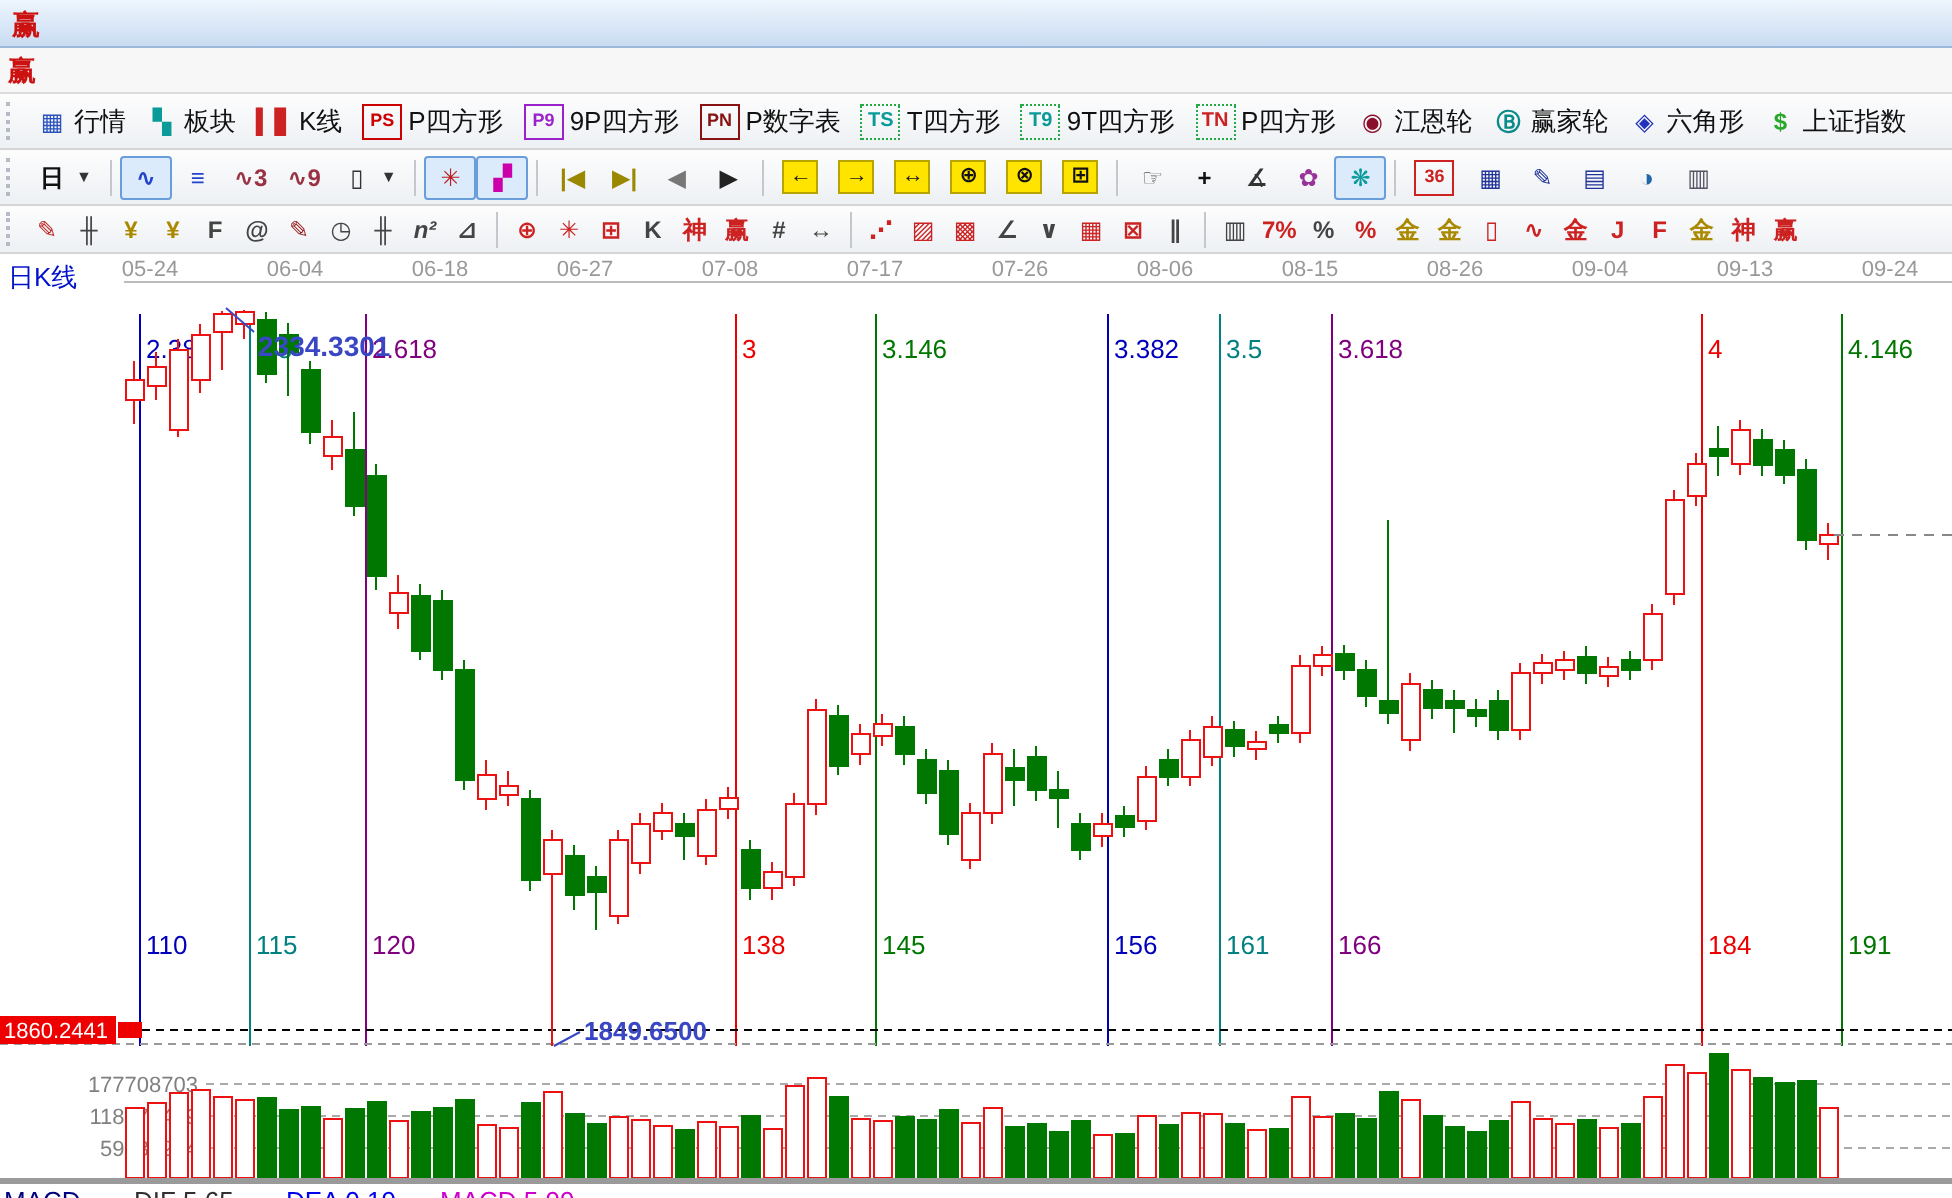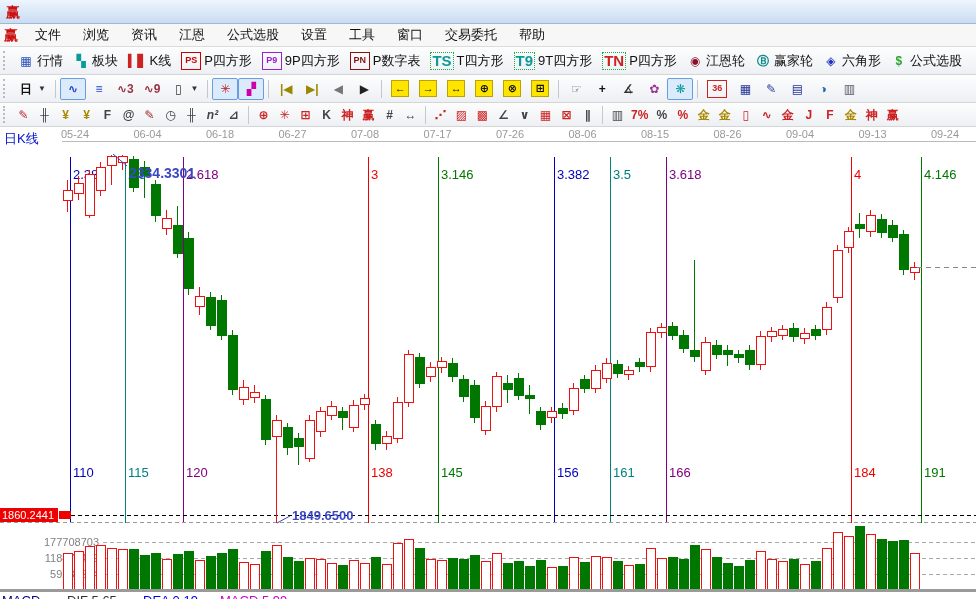--- a/index.html
+++ b/index.html
@@ -14,53 +14,41 @@
   .toolbar{box-sizing:border-box;background:linear-gradient(#fdfdfd,#edf0f4);
     border-bottom:1px solid #d5d5d5;display:flex;align-items:center;padding:0 2px;white-space:nowrap;overflow:hidden;}
   #tb1{height:28px;} #tb2{height:28px;} #tb3{height:24px;}
   .handle{width:4px;height:70%;border-left:2px dotted #b6bcc6;margin:0 4px 0 1px;}
   .tbtn{display:inline-flex;align-items:center;gap:3px;padding:2px 4px;border:1px solid transparent;
     border-radius:2px;font-size:13px;color:#111;cursor:default;}
   .tbtn.sel{border-color:#6a9ddc;background:#dcebfc;}
   .tico{display:inline-flex;align-items:center;justify-content:center;min-width:16px;height:16px;
     font-size:12px;font-weight:bold;line-height:1;}
   .tico.boxs{border:1px solid currentColor;font-size:9px;padding:0 1px;}
-  .tico.boxd{border:1px dotted #22aa44;font-size:15px;padding:0 1px;}
+  .tico.boxd{border:1px dotted #22aa44;font-size:10px;padding:0 1px;}
   .tico.ybg{background:#ffe400;border:1px solid #b8a400;width:15px;height:15px;font-size:11px;}
   .caret{font-size:8px;color:#333;margin-left:1px;}
   .sep{width:1px;height:18px;background:#c4c8ce;margin:0 4px;}
   #tb3 .tbtn{padding:1px 2px;font-size:12px;}
   #tb3 .tico{min-width:15px;height:15px;font-size:12px;}
   .chart{position:absolute;left:0;top:127px;width:976px;height:472px;background:#fff;}
   .pane-label{position:absolute;left:4px;top:3px;color:#0011cc;font-size:13px;}
   svg text{font-family:"Liberation Sans","DejaVu Sans",sans-serif;}
   .macdrow{position:absolute;left:0;top:592px;width:976px;height:16px;background:#fff;font-size:13px;}
   .macdrow span{position:absolute;top:1px;white-space:nowrap;}
 </style>
 </head>
 <body>
 
 <div class="titlebar">
   <span class="logo">赢</span>
 </div>
 
 <div class="menubar">
   <span class="logo">赢</span>
-  <span id="menu-items" style="display:flex;">
-      <span class="mitem">文件</span>
-      <span class="mitem">浏览</span>
-      <span class="mitem">资讯</span>
-      <span class="mitem">江恩</span>
-      <span class="mitem">公式选股</span>
-      <span class="mitem">设置</span>
-      <span class="mitem">工具</span>
-      <span class="mitem">窗口</span>
-      <span class="mitem">交易委托</span>
-      <span class="mitem">帮助</span>
-    </span>
 </div>
 
 <div class="toolbar" id="tb1">
     <span class="handle"></span>
     <span class="tbtn">
       <span class="tico" style="color: rgb(42, 82, 190);">▦</span>
       <span>行情</span>
     </span>
     <span class="tbtn">
       <span class="tico" style="color: rgb(10, 154, 154);">▚</span>
@@ -101,21 +89,21 @@
     <span class="tbtn">
       <span class="tico" style="color: rgb(10, 138, 138);">Ⓑ</span>
       <span>赢家轮</span>
     </span>
     <span class="tbtn">
       <span class="tico" style="color: rgb(34, 51, 187);">◈</span>
       <span>六角形</span>
     </span>
     <span class="tbtn">
       <span class="tico" style="color: rgb(42, 166, 42);">$</span>
-      <span>公式选股</span>
+      <span>上证指数</span>
     </span>
   </div>
 <div class="toolbar" id="tb2">
     <span class="handle"></span>
     <span class="tbtn">
       <span class="tico" style="color: rgb(17, 17, 17);">日</span>
       <span class="caret">▼</span>
     </span>
     <span class="sep"></span>
     <span class="tbtn sel">

